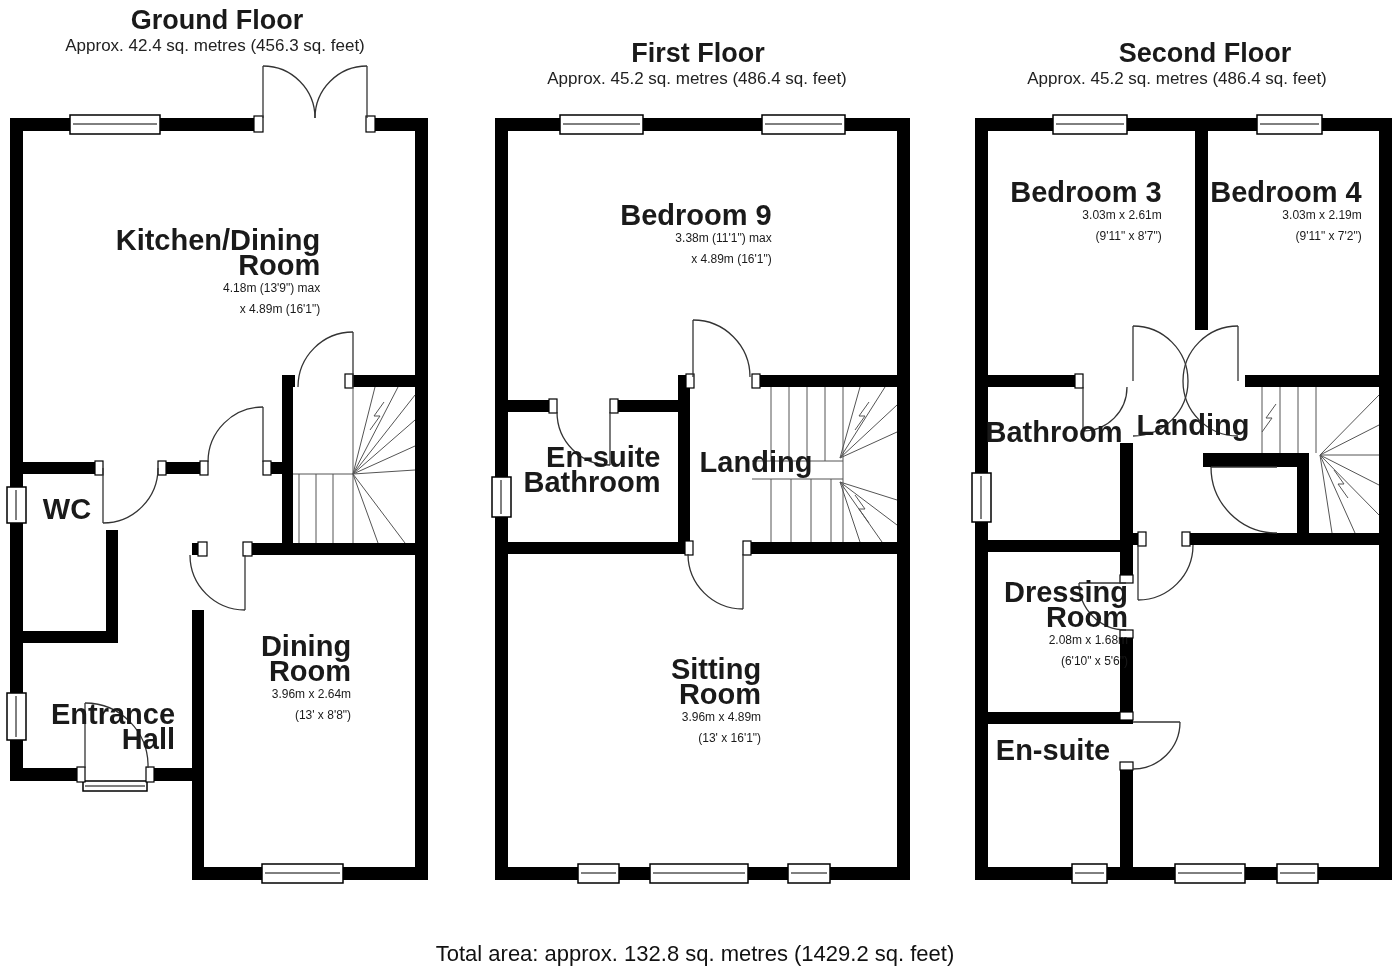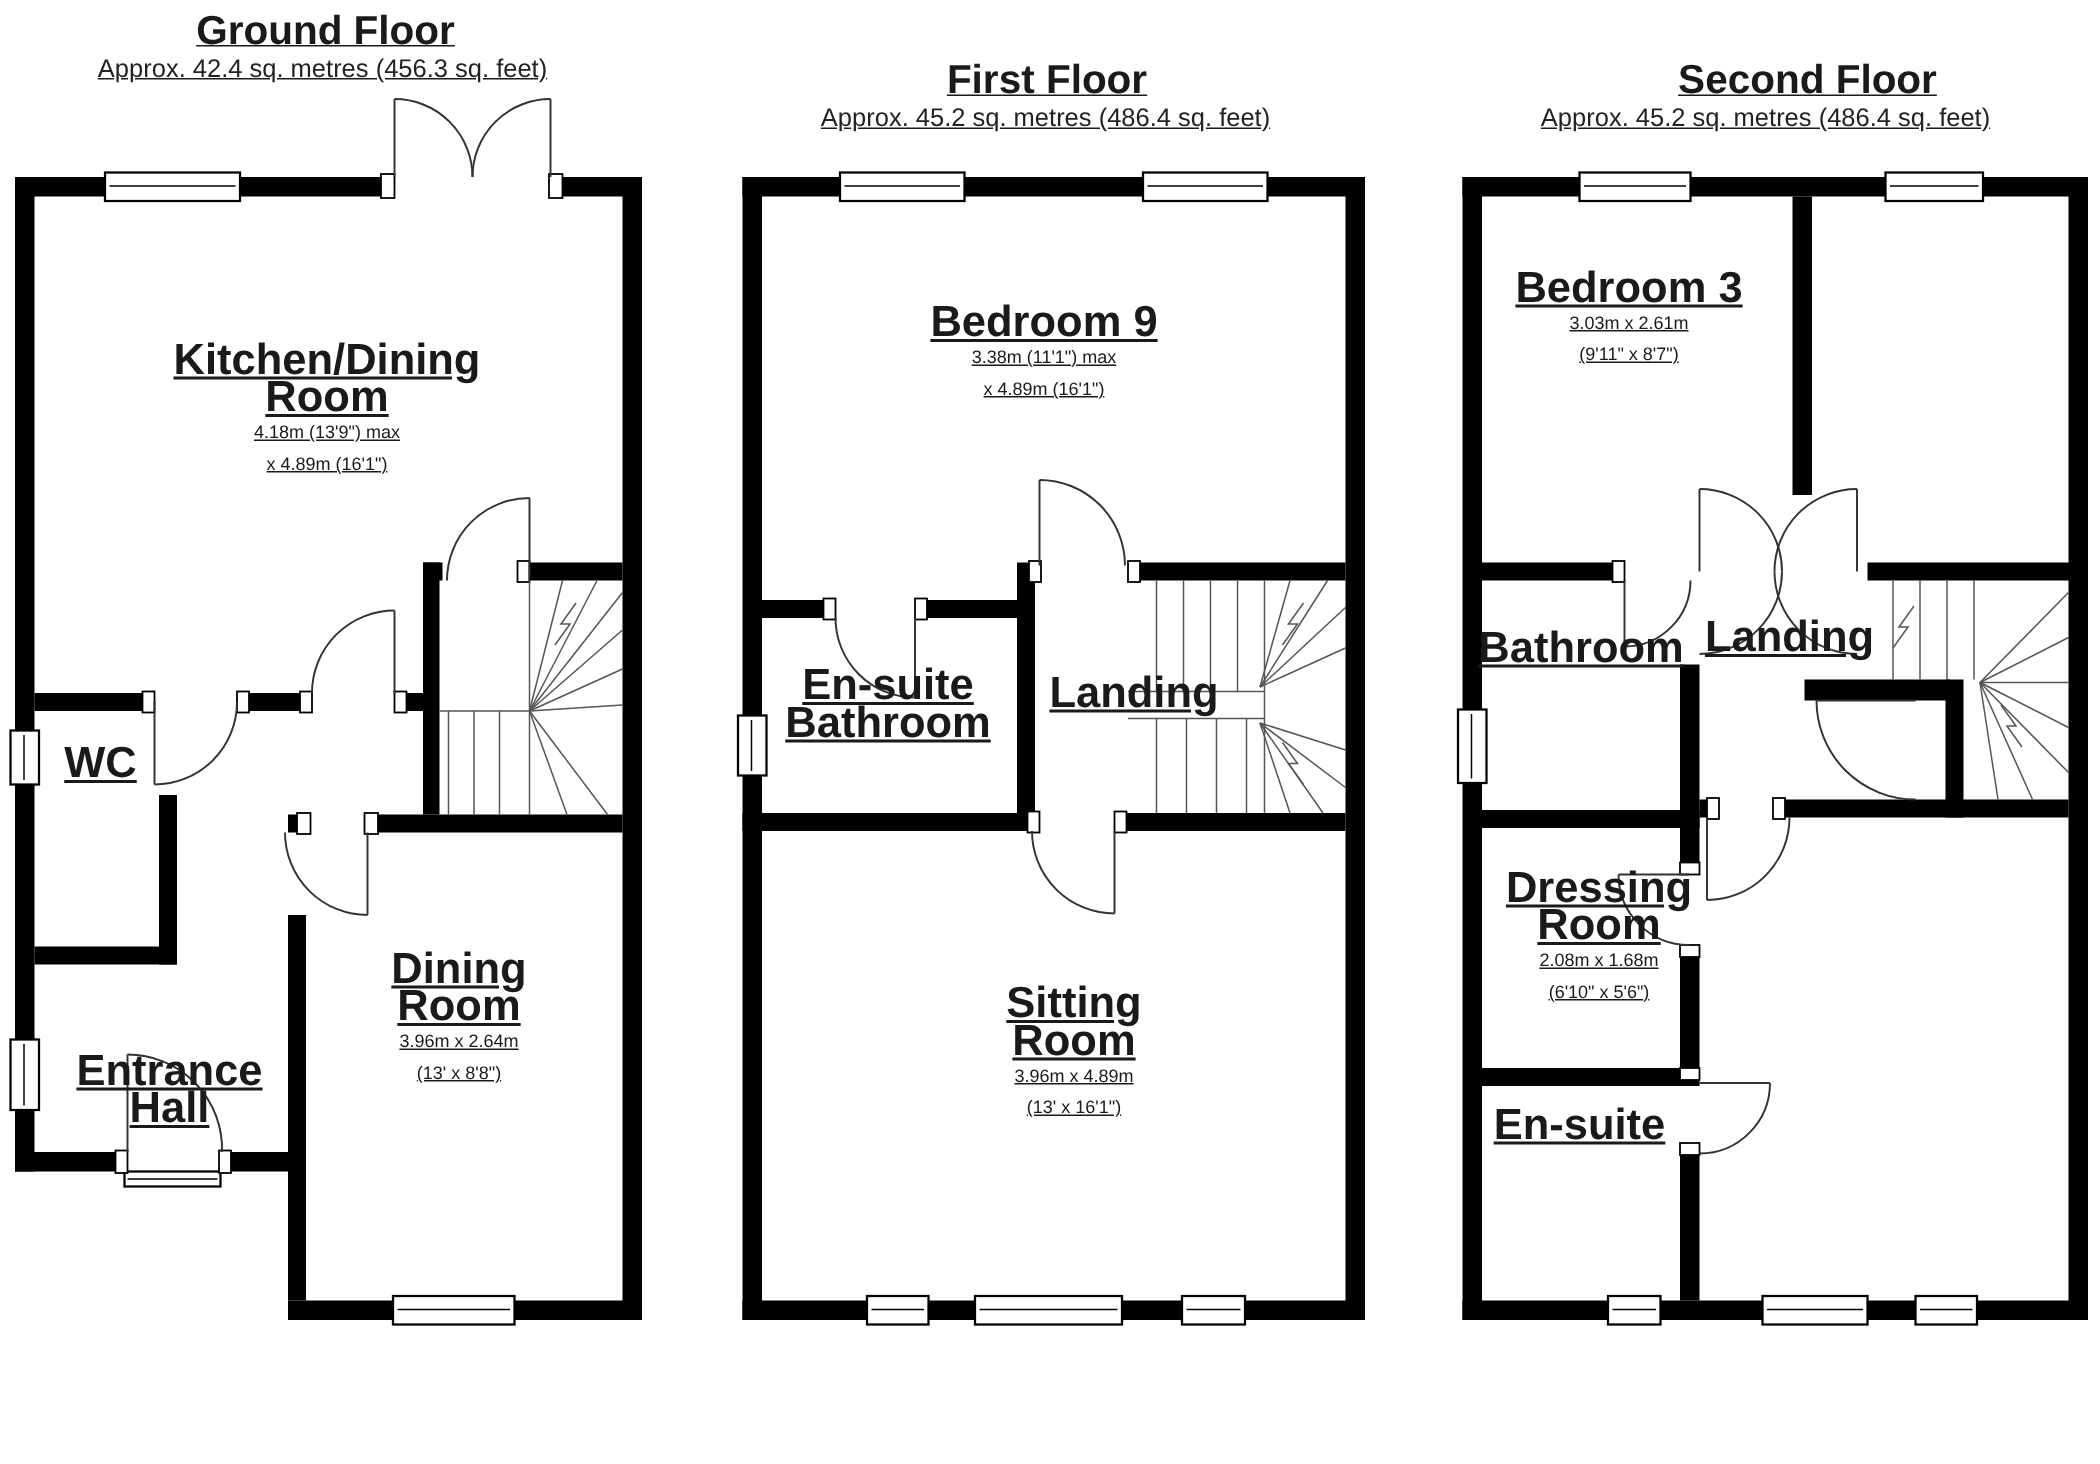--- a/index.html
+++ b/index.html
@@ -1,21 +1,21 @@
 <!DOCTYPE html>
 <html><head>
 <meta charset="utf-8">
 <style>
   html,body{margin:0;padding:0;background:#fff;}
   #screenshot{
     position:relative;width:1400px;height:976px;background:#ffffff;
     font-family:"Liberation Sans", sans-serif;overflow:hidden;
   }
   #plan-svg{position:absolute;left:0;top:0;width:1400px;height:976px;}
-  .plan-label{position:absolute;text-align:center;transform:translateX(-50%);color:#1a1a1a;white-space:nowrap;text-decoration:underline;}
+  .plan-label{position:absolute;text-align:right;transform:translateX(-50%);color:#1a1a1a;white-space:nowrap;}
   .floor-title{font-size:27px;font-weight:bold;line-height:30px;}
   .floor-sub{font-size:17px;line-height:20px;color:#222;}
   .room-name{display:block;font-size:29px;font-weight:bold;line-height:25px;}
   .room-dim{display:block;font-size:12px;line-height:21px;}
   .footer-text{font-size:22px;color:#111;}
   svg .wall{fill:#000;stroke:none;}
   svg .win{fill:#fff;stroke:#000;stroke-width:1.5;}
   svg .winline{stroke:#000;stroke-width:1;}
   svg .door{stroke:#333;stroke-width:1.3;fill:none;}
   svg .jamb{fill:#fff;stroke:#000;stroke-width:1.2;}
@@ -305,30 +305,38 @@
     <span class="room-name">Room</span>
     <span class="room-dim">3.96m x 4.89m</span>
     <span class="room-dim">(13' x 16'1")</span>
   </div>
 
   <div class="plan-label" style="left:1086px;top:180px;">
     <span class="room-name">Bedroom 3</span>
     <span class="room-dim">3.03m x 2.61m</span>
     <span class="room-dim">(9'11" x 8'7")</span>
   </div>
+  <div class="plan-label" style="left:1286px;top:180px;">
+    <span class="room-name">Bedroom 4</span>
+    <span class="room-dim">3.03m x 2.19m</span>
+    <span class="room-dim">(9'11" x 7'2")</span>
+  </div>
   <div class="plan-label" style="left:1054px;top:420px;">
     <span class="room-name">Bathroom</span>
   </div>
   <div class="plan-label" style="left:1193px;top:413px;">
     <span class="room-name">Landing</span>
   </div>
   <div class="plan-label" style="left:1066px;top:580px;">
     <span class="room-name">Dressing</span>
     <span class="room-name">Room</span>
     <span class="room-dim">2.08m x 1.68m</span>
     <span class="room-dim">(6'10" x 5'6")</span>
   </div>
   <div class="plan-label" style="left:1053px;top:738px;">
     <span class="room-name">En-suite</span>
   </div>
 
+  <div class="plan-label" style="left:695px;top:941px;">
+    <span class="footer-text">Total area: approx. 132.8 sq. metres (1429.2 sq. feet)</span>
+  </div>
 
 </div>
 
 </body></html>

